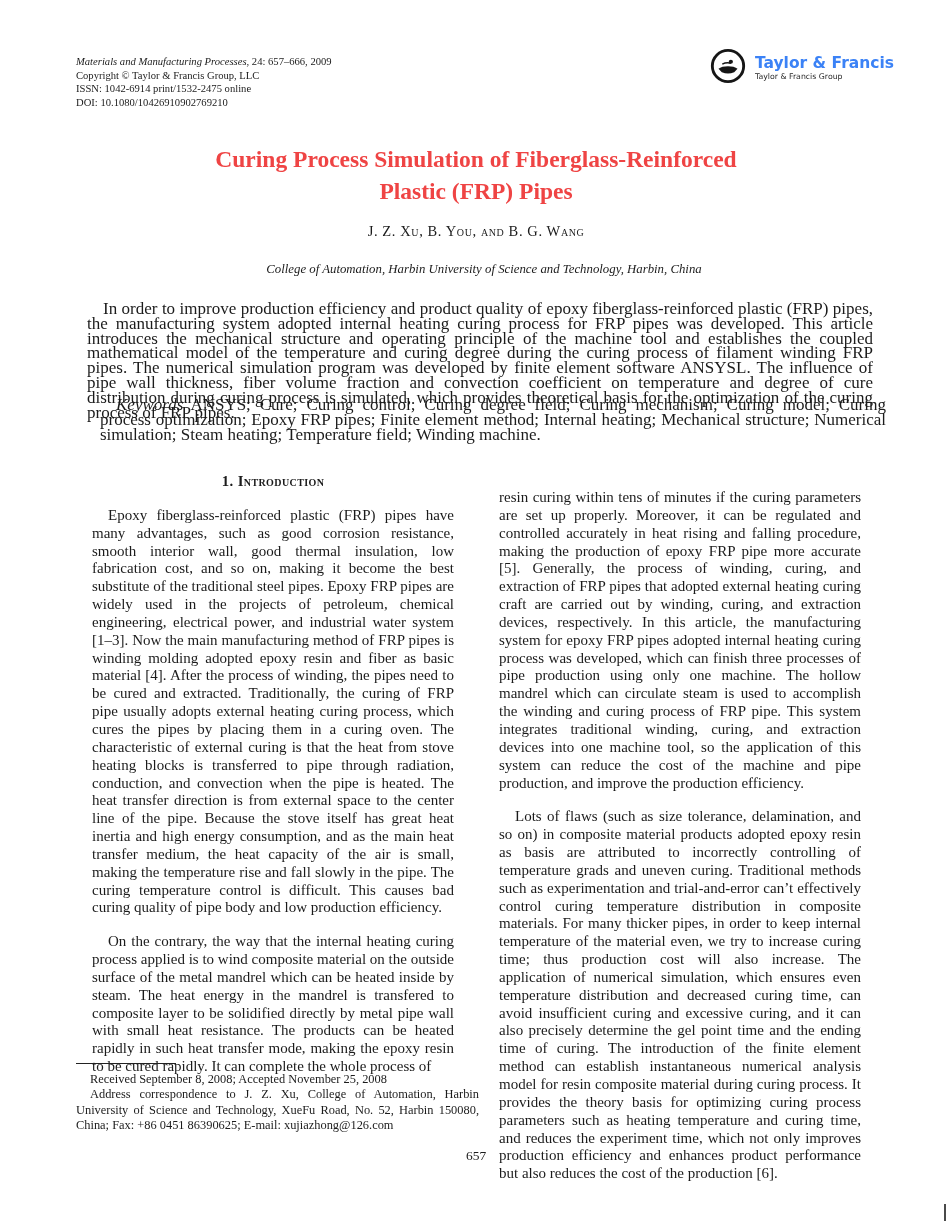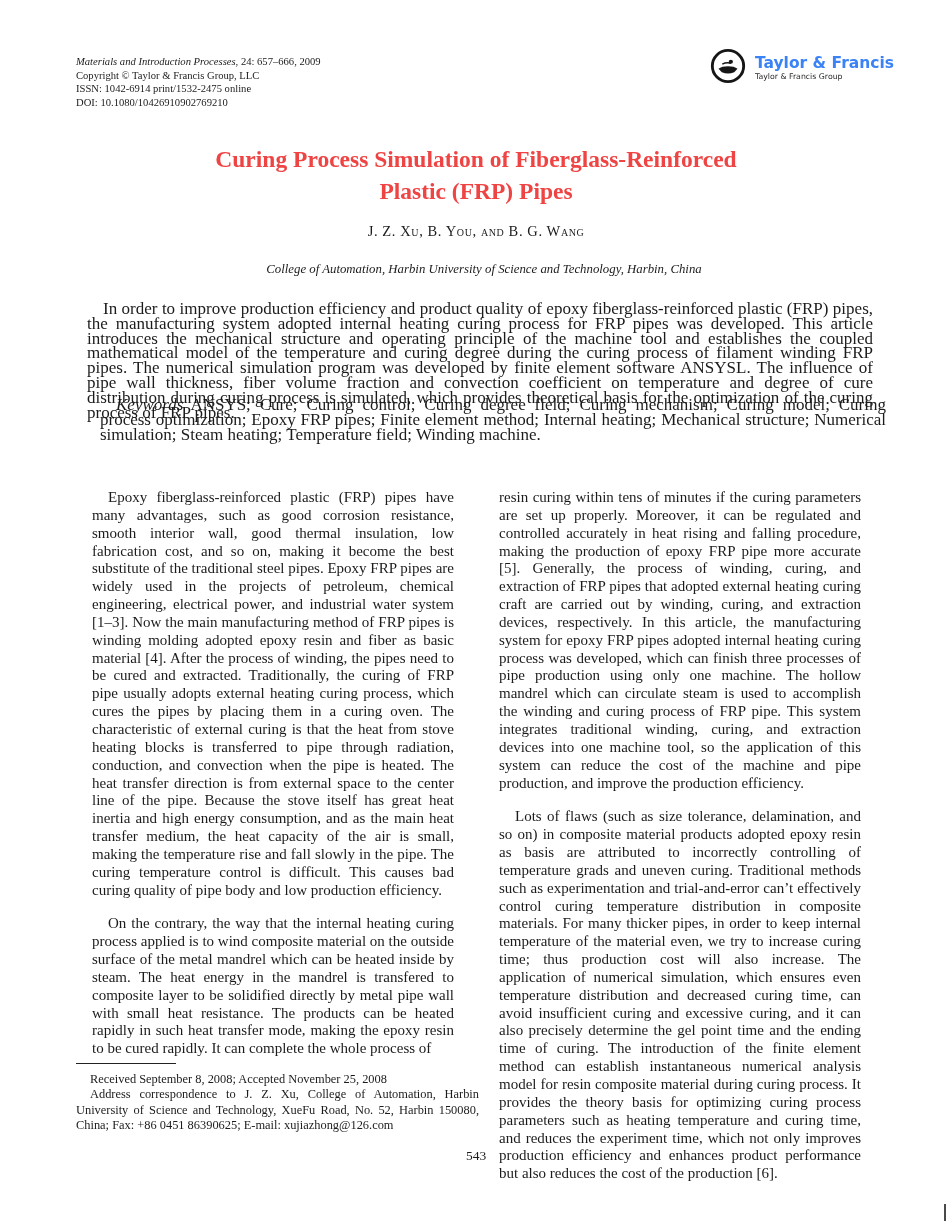--- a/index.html
+++ b/index.html
@@ -160,21 +160,21 @@
     height: 17px;
     background: #4a4a4a;
   }
 </style>
 </head>
 <body>
 
 <div class="page">
 
   <div class="header-info">
-    <div><span class="journal-name">Materials and Introduction Processes</span><span>, 24: 657–666, 2009</span></div>
+    <div><span class="journal-name">Materials and Manufacturing Processes</span><span>, 24: 657–666, 2009</span></div>
     <div>Copyright © Taylor &amp; Francis Group, LLC</div>
     <div>ISSN: 1042-6914 print/1532-2475 online</div>
     <div>DOI: 10.1080/10426910902769210</div>
   </div>
 
   <div class="logo">
     <span>
       <svg width="38" height="38" viewBox="0 0 40 40">
         <circle cx="20" cy="20" r="16.5" fill="none" stroke="#161616" stroke-width="3"></circle>
         <path d="M10 23 c4 -3.5 16 -3.5 20 0 l-3.5 3.5 c-4.5 2 -8.5 2 -13 0 z" fill="#161616"></path>
@@ -194,32 +194,33 @@
   </div>
   <div class="authors">J. Z. Xu, B. You, and B. G. Wang</div>
   <div class="affiliation">College of Automation, Harbin University of Science and Technology, Harbin, China</div>
 
   <p class="abstract">In order to improve production efficiency and product quality of epoxy fiberglass-reinforced plastic (FRP) pipes, the manufacturing system adopted internal heating curing process for FRP pipes was developed. This article introduces the mechanical structure and operating principle of the machine tool and establishes the coupled mathematical model of the temperature and curing degree during the curing process of filament winding FRP pipes. The numerical simulation program was developed by finite element software ANSYSL. The influence of pipe wall thickness, fiber volume fraction and convection coefficient on temperature and degree of cure distribution during curing process is simulated, which provides theoretical basis for the optimization of the curing process of FRP pipes.</p>
 
   <p class="keywords"><span class="kw-label">Keywords</span><span class="kw-text">ANSYS; Cure; Curing control; Curing degree field; Curing mechanism; Curing model; Curing process optimization; Epoxy FRP pipes; Finite element method; Internal heating; Mechanical structure; Numerical simulation; Steam heating; Temperature field; Winding machine.</span></p>
 
   <div class="columns">
     <div class="col">
+      <h2 class="section-heading">1. Introduction</h2>
       <p>Epoxy fiberglass-reinforced plastic (FRP) pipes have many advantages, such as good corrosion resistance, smooth interior wall, good thermal insulation, low fabrication cost, and so on, making it become the best substitute of the traditional steel pipes. Epoxy FRP pipes are widely used in the projects of petroleum, chemical engineering, electrical power, and industrial water system [1–3]. Now the main manufacturing method of FRP pipes is winding molding adopted epoxy resin and fiber as basic material [4]. After the process of winding, the pipes need to be cured and extracted. Traditionally, the curing of FRP pipe usually adopts external heating curing process, which cures the pipes by placing them in a curing oven. The characteristic of external curing is that the heat from stove heating blocks is transferred to pipe through radiation, conduction, and convection when the pipe is heated. The heat transfer direction is from external space to the center line of the pipe. Because the stove itself has great heat inertia and high energy consumption, and as the main heat transfer medium, the heat capacity of the air is small, making the temperature rise and fall slowly in the pipe. The curing temperature control is difficult. This causes bad curing quality of pipe body and low production efficiency.</p>
       <p>On the contrary, the way that the internal heating curing process applied is to wind composite material on the outside surface of the metal mandrel which can be heated inside by steam. The heat energy in the mandrel is transfered to composite layer to be solidified directly by metal pipe wall with small heat resistance. The products can be heated rapidly in such heat transfer mode, making the epoxy resin to be cured rapidly. It can complete the whole process of</p>
     </div>
     <div class="col">
       <p class="no-indent">resin curing within tens of minutes if the curing parameters are set up properly. Moreover, it can be regulated and controlled accurately in heat rising and falling procedure, making the production of epoxy FRP pipe more accurate [5]. Generally, the process of winding, curing, and extraction of FRP pipes that adopted external heating curing craft are carried out by winding, curing, and extraction devices, respectively. In this article, the manufacturing system for epoxy FRP pipes adopted internal heating curing process was developed, which can finish three processes of pipe production using only one machine. The hollow mandrel which can circulate steam is used to accomplish the winding and curing process of FRP pipe. This system integrates traditional winding, curing, and extraction devices into one machine tool, so the application of this system can reduce the cost of the machine and pipe production, and improve the production efficiency.</p>
       <p>Lots of flaws (such as size tolerance, delamination, and so on) in composite material products adopted epoxy resin as basis are attributed to incorrectly controlling of temperature grads and uneven curing. Traditional methods such as experimentation and trial-and-error can’t effectively control curing temperature distribution in composite materials. For many thicker pipes, in order to keep internal temperature of the material even, we try to increase curing time; thus production cost will also increase. The application of numerical simulation, which ensures even temperature distribution and decreased curing time, can avoid insufficient curing and excessive curing, and it can also precisely determine the gel point time and the ending time of curing. The introduction of the finite element method can establish instantaneous numerical analysis model for resin composite material during curing process. It provides the theory basis for optimizing curing process parameters such as heating temperature and curing time, and reduces the experiment time, which not only improves production efficiency and enhances product performance but also reduces the cost of the production [6].</p>
     </div>
   </div>
 
   <div class="footnote-rule"></div>
   <div class="footnote">
     <p>Received September 8, 2008; Accepted November 25, 2008</p>
     <p>Address correspondence to J. Z. Xu, College of Automation, Harbin University of Science and Technology, XueFu Road, No. 52, Harbin 150080, China; Fax: +86 0451 86390625; E-mail: xujiazhong@126.com</p>
   </div>
 
-  <div class="page-number">543</div>
+  <div class="page-number">657</div>
 
   <div class="corner-mark"></div>
 
 </div>
 
 </body></html>

